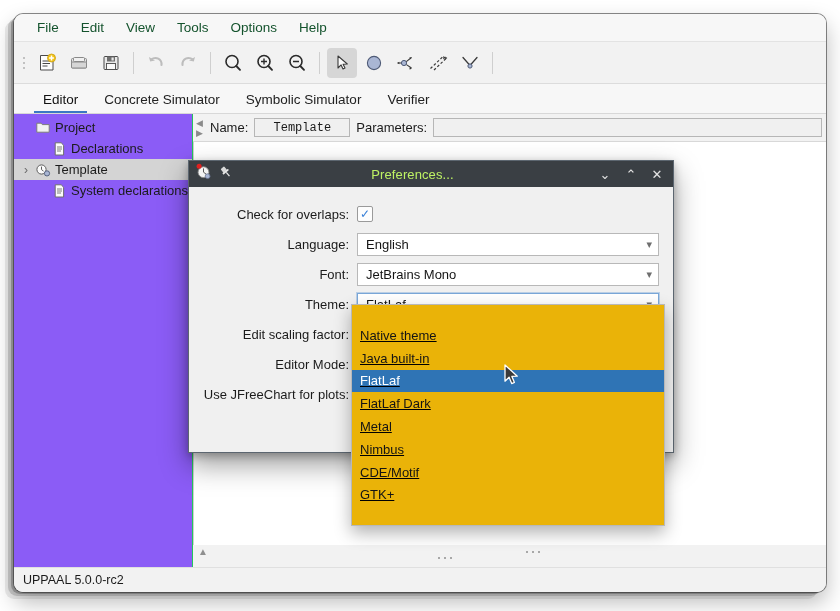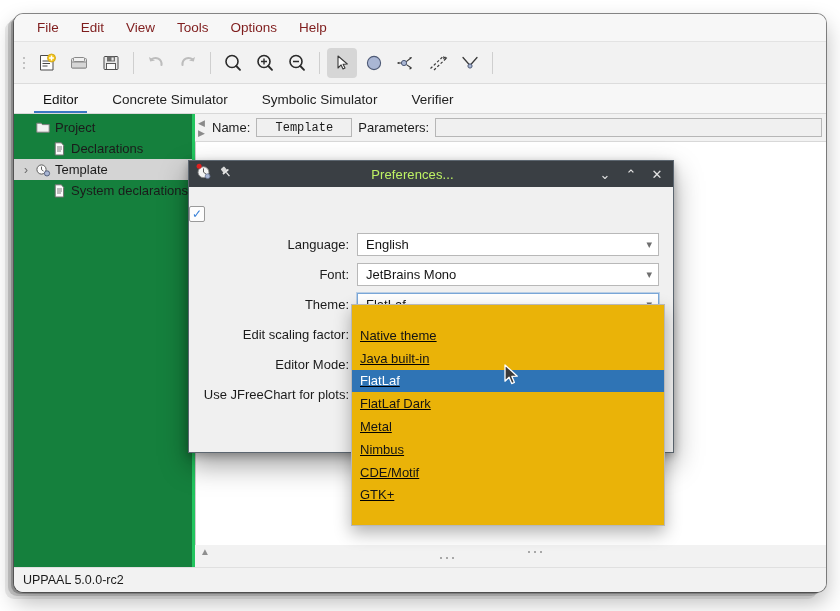--- a/index.html
+++ b/index.html
@@ -44,21 +44,21 @@
     height: 27px;
     background: #f7f7f7;
     display: flex;
     align-items: center;
     padding-left: 12px;
     flex: none;
     border-bottom: 1px solid #e3e3e3;
   }
   .menu-item {
     font-size: 13.5px;
-    color: #7f1d1d;
+    color: #14532d;
     padding: 3px 11px;
     border-radius: 3px;
     cursor: default;
     white-space: nowrap;
   }
 
   
   #toolbar {
     height: 41px;
     background: #f2f2f2;
@@ -89,21 +89,20 @@
 
   
   #tabstrip {
     height: 29px;
     background: #f7f7f7;
     display: flex;
     align-items: flex-end;
     padding-left: 16px;
     flex: none;
     border-bottom: 1px solid #d8d8d8;
-    gap: 8px;
   }
   .tab {
     font-size: 13.5px;
     color: #222;
     padding: 4px 13px 6px 13px;
     cursor: default;
     position: relative;
     white-space: nowrap;
   }
   .tab.active { color: #111; }
@@ -119,22 +118,22 @@
   #body-split {
     flex: 1;
     display: flex;
     min-height: 0;
     background: #f2f2f2;
   }
 
   
   #tree-pane {
     width: 178px;
-    background: #15803d;
-    border-right: 3px solid #22c55e;
+    background: #8b5cf6;
+    border-right: 1px solid #22c55e;
     flex: none;
     padding-top: 3px;
     position: relative;
   }
   .tree-row {
     display: flex;
     align-items: center;
     height: 21px;
     font-size: 13px;
     color: #1b1b1b;
@@ -609,20 +608,21 @@
         </div>
         <div id="prefs-title">Preferences...</div>
         <div class="tb-btn">⌄</div>
         <div class="tb-btn">⌃</div>
         <div class="tb-btn">✕</div>
       </div>
 
       <div id="prefs-body">
 
         <div class="form-row">
+          <div class="form-label">Check for overlaps:</div>
           <div class="checkbox">
               <span>✓</span>
             </div>
         </div>
 
         <div class="form-row">
           <div class="form-label">Language:</div>
           <div class="combo">
             <span class="cval">English</span>
             <span class="carat">▾</span>

